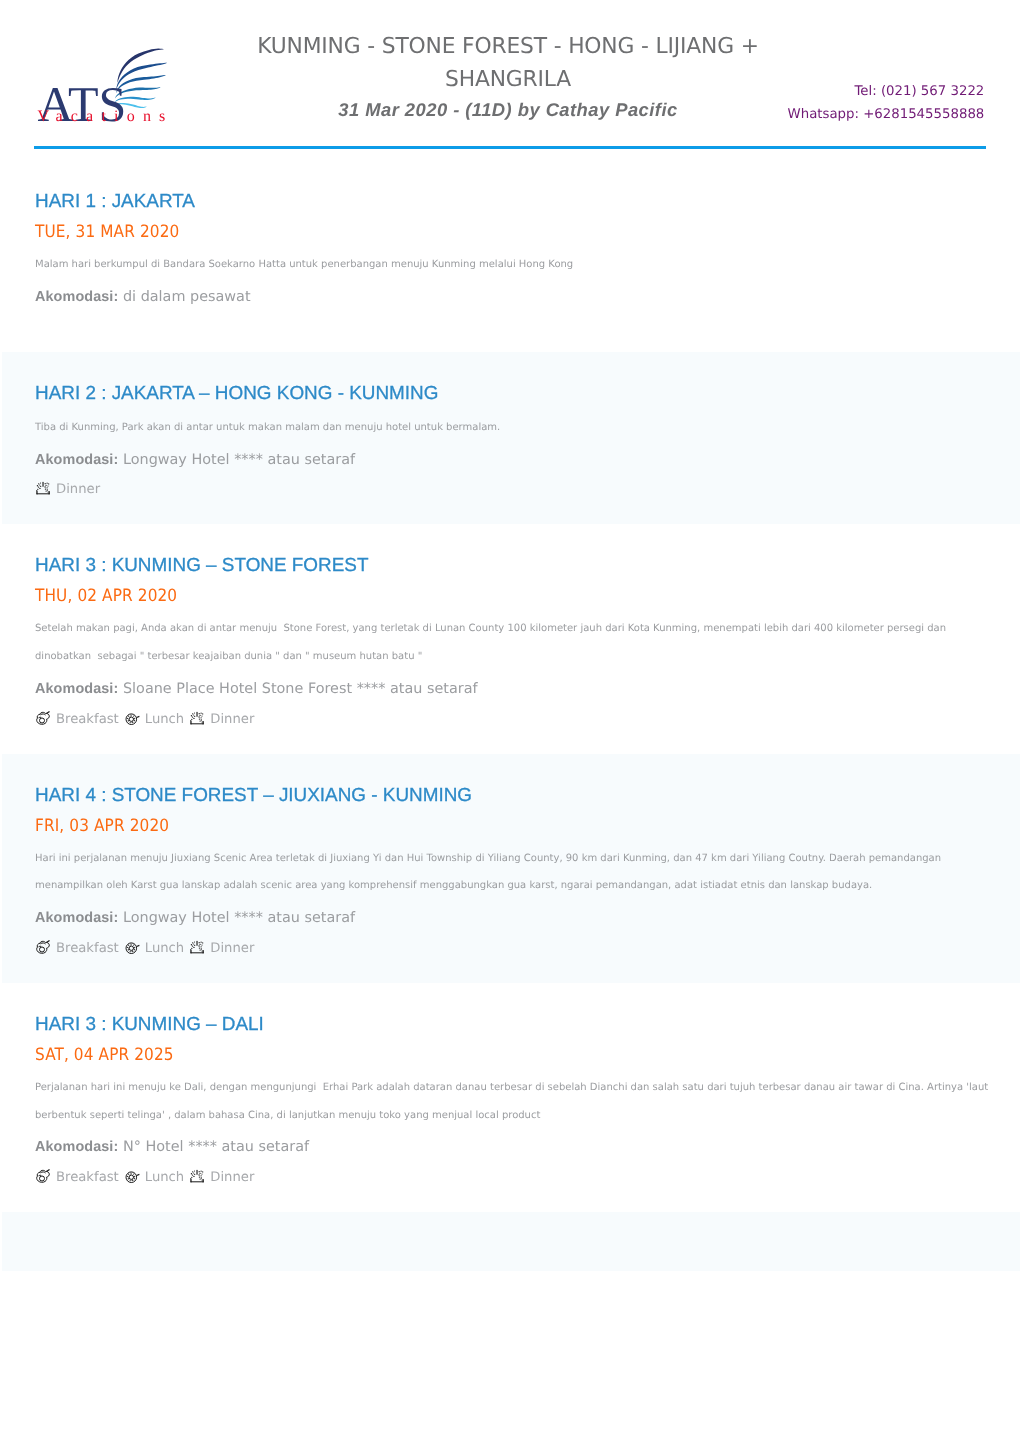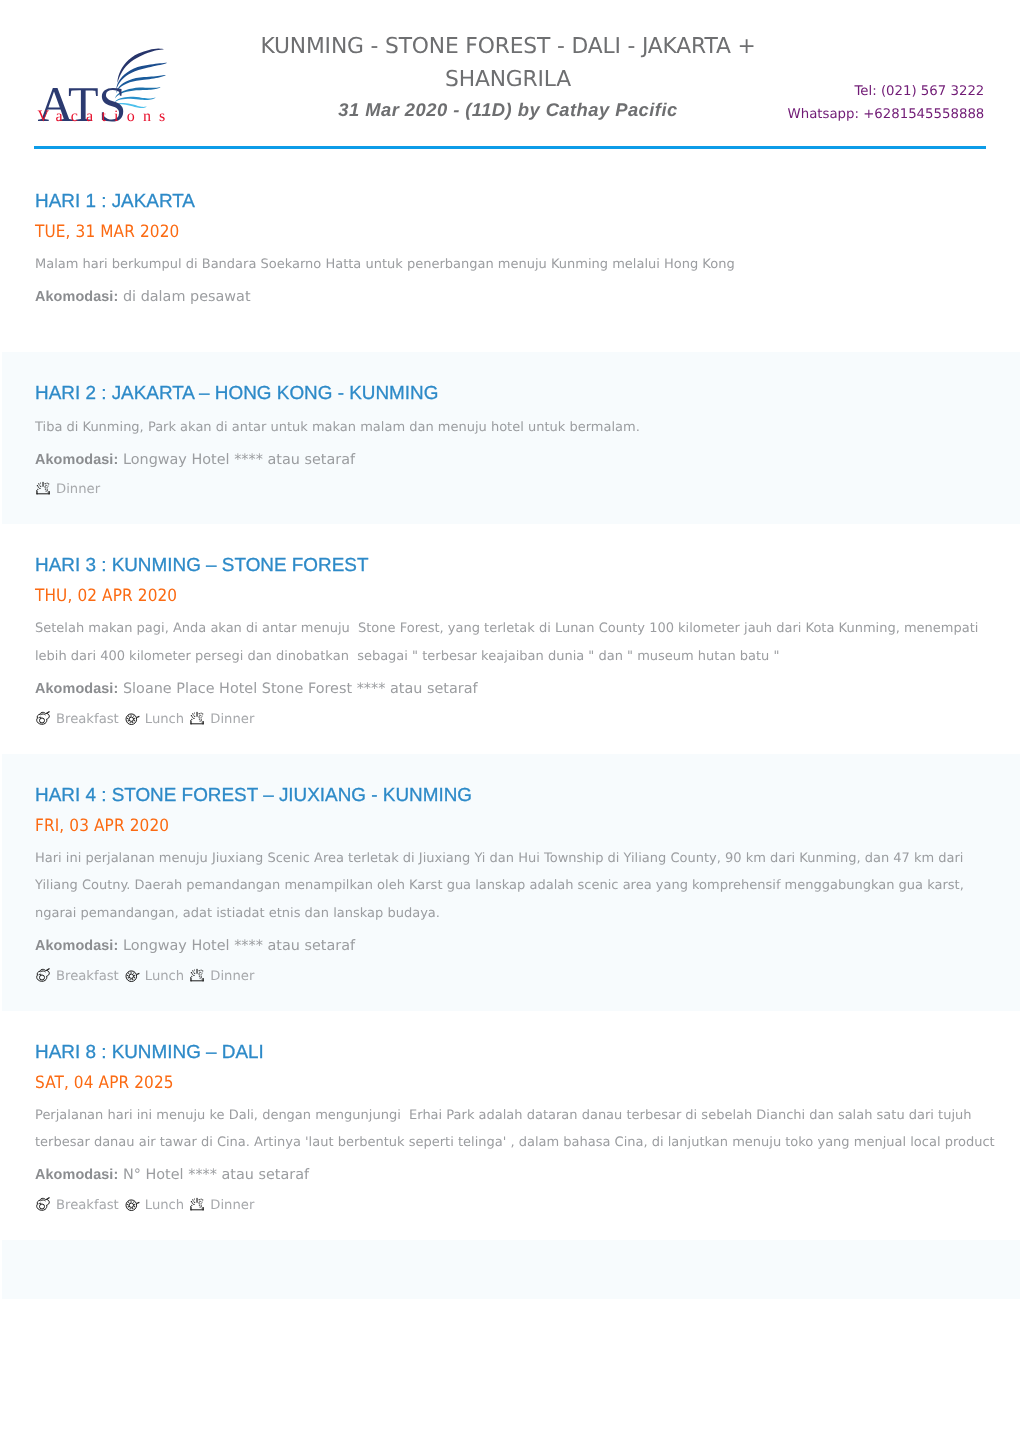--- a/index.html
+++ b/index.html
@@ -13,21 +13,21 @@
   .title-block{position:absolute;left:248px;top:31px;width:520px;text-align:center;}
   .ttl{color:#6e6f71;font-size:21.8px;line-height:32.7px;letter-spacing:-0.16px;white-space:nowrap;}
   .ttl.b{font-weight:bold;font-family:"Liberation Sans",sans-serif;font-size:18.4px;letter-spacing:0.45px;position:relative;top:-2px;font-style:italic;}
   .contact{position:absolute;right:35.7px;top:81px;text-align:right;color:#701a75;font-size:13.3px;line-height:22.6px;}
   .rule{position:absolute;left:34px;top:146px;width:952px;height:3px;background:#0d9ce8;}
   .sec{padding:29px 20px 26px 35px;position:relative;}
   .sec.alt{background:linear-gradient(to right, #ffffff 0px, #ffffff 2px, #f7fbfd 2px);}
   .sec:empty{padding-bottom:30px;}
   .day{color:#2d8ac8;-webkit-text-stroke:0.28px #2d8ac8;font-family:"Liberation Sans",sans-serif;font-size:18.9px;line-height:26px;letter-spacing:0;margin:0 0 7px 0;}
   .date{color:#fb6a12;font-family:"DejaVu Sans Condensed","DejaVu Sans",sans-serif;font-size:17px;line-height:21px;letter-spacing:0.13px;margin:0 0 8px 0;}
-  .desc{color:#9b9da0;font-size:13px;line-height:27.9px;margin:0;white-space:pre-wrap;}
+  .desc{color:#9b9da0;font-size:10px;line-height:27.9px;margin:0;white-space:pre-wrap;}
   .acc{color:#9b9da0;font-size:14.4px;line-height:26.3px;margin:5px 0 0 0;}
   .acc:last-child{margin-bottom:16px;}
   .acc b{color:#8b8d90;font-weight:bold;font-family:"Liberation Sans",sans-serif;font-size:14.4px;letter-spacing:0.1px;}
   .meals{color:#a7a9ac;font-size:13.2px;line-height:15px;height:17px;margin:8px 0 0 0;}
     .mi{display:inline-block;width:16px;height:15px;vertical-align:-3px;margin-right:5px;}
   .meal{display:inline-block;margin-right:5px;}
   .ml{vertical-align:0;}
 </style>
 </head>
 <body>
@@ -40,21 +40,21 @@
           <path fill="#1b4d8e" d="M3.30,41.40L4.30,38.97L5.46,36.59L6.92,34.30L8.67,32.11L10.73,30.03L13.10,28.09L15.76,26.30L18.72,24.69L21.98,23.27L25.53,22.06L29.32,20.92L32.23,20.20L35.04,19.54L37.74,18.93L40.31,18.37L42.76,17.85L45.07,17.36L47.23,16.88L49.24,16.42L51.09,15.94L52.75,15.45L54.20,14.80L54.20,14.80L52.62,14.80L50.91,14.95L49.02,15.13L46.98,15.34L44.78,15.59L42.42,15.87L39.93,16.20L37.30,16.58L34.54,17.01L31.66,17.51L28.68,18.08L24.59,19.12L20.86,20.58L17.46,22.29L14.40,24.21L11.68,26.32L9.31,28.59L7.30,30.99L5.67,33.51L4.42,36.10L3.59,38.73L3.30,41.40Z"></path>
           <path fill="#1a5b9b" d="M3.20,45.20L4.23,43.17L5.50,41.31L7.12,39.61L9.07,38.06L11.35,36.67L13.96,35.43L16.87,34.37L20.06,33.47L23.51,32.77L27.20,32.24L31.11,31.76L33.77,31.46L36.28,31.14L38.66,30.81L40.90,30.45L43.01,30.07L44.99,29.66L46.84,29.22L48.57,28.74L50.19,28.22L51.67,27.64L53.00,26.90L53.00,26.90L51.50,27.05L49.95,27.30L48.31,27.55L46.57,27.78L44.71,28.00L42.74,28.21L40.64,28.40L38.41,28.58L36.04,28.74L33.54,28.89L30.89,29.04L26.82,29.38L22.98,30.09L19.39,31.02L16.08,32.16L13.07,33.50L10.38,35.03L8.06,36.75L6.12,38.65L4.62,40.70L3.60,42.89L3.20,45.20Z"></path>
           <path fill="#1d6faa" d="M2.10,50.50L3.14,49.09L4.50,47.80L6.25,46.62L8.37,45.55L10.83,44.60L13.58,43.80L16.58,43.14L19.76,42.64L23.09,42.31L26.52,42.14L29.97,42.03L32.11,41.99L34.13,41.93L36.03,41.83L37.83,41.69L39.52,41.51L41.11,41.29L42.60,41.02L44.00,40.71L45.31,40.34L46.52,39.90L47.60,39.30L47.60,39.30L46.38,39.36L45.13,39.51L43.82,39.63L42.43,39.73L40.97,39.79L39.41,39.83L37.75,39.84L35.99,39.82L34.12,39.77L32.13,39.68L30.03,39.57L26.41,39.55L22.86,39.87L19.41,40.39L16.13,41.09L13.05,41.97L10.23,43.01L7.71,44.22L5.56,45.58L3.84,47.09L2.63,48.74L2.10,50.50Z"></path>
           <path fill="#2790cb" d="M1.90,54.30L2.90,53.41L4.17,52.64L5.78,52.01L7.71,51.51L9.91,51.14L12.33,50.90L14.91,50.79L17.61,50.82L20.37,50.96L23.13,51.22L25.85,51.47L27.76,51.67L29.62,51.81L31.41,51.90L33.15,51.92L34.81,51.88L36.39,51.76L37.88,51.55L39.27,51.25L40.56,50.84L41.72,50.32L42.70,49.60L42.70,49.60L41.55,49.86L40.36,50.12L39.10,50.30L37.75,50.40L36.32,50.43L34.80,50.39L33.21,50.29L31.54,50.12L29.81,49.91L28.01,49.64L26.15,49.33L23.34,48.94L20.47,48.80L17.62,48.80L14.83,48.94L12.15,49.22L9.65,49.66L7.38,50.24L5.39,50.99L3.74,51.91L2.52,53.01L1.90,54.30Z"></path>
           <path fill="#4cc0ec" d="M1.90,57.20L2.78,56.76L3.88,56.44L5.25,56.24L6.87,56.19L8.71,56.26L10.72,56.46L12.85,56.77L15.05,57.20L17.29,57.72L19.52,58.32L21.71,58.90L23.09,59.26L24.43,59.56L25.71,59.78L26.95,59.94L28.12,60.01L29.25,60.00L30.31,59.89L31.31,59.69L32.24,59.39L33.09,58.98L33.80,58.40L33.80,58.40L32.93,58.59L32.07,58.76L31.18,58.86L30.24,58.89L29.26,58.84L28.23,58.72L27.15,58.53L26.02,58.27L24.83,57.94L23.58,57.55L22.29,57.10L20.03,56.40L17.70,55.88L15.37,55.47L13.07,55.17L10.85,55.00L8.75,54.95L6.82,55.05L5.11,55.30L3.66,55.73L2.54,56.35L1.90,57.20Z"></path>
         </svg>
         <div class="ats">ATS</div>
         <div class="vac">Vacations</div>
       </div>
     <div class="title-block">
-      <div class="ttl">KUNMING - STONE FOREST - DALI - JAKARTA +</div>
+      <div class="ttl">KUNMING - STONE FOREST - HONG - LIJIANG +</div>
       <div class="ttl">SHANGRILA</div>
       <div class="ttl b">31 Mar 2020 - (11D) by Cathay Pacific</div>
     </div>
     <div class="contact">
       <div>Tel: (021) 567 3222</div>
       <div>Whatsapp: +6281545558888</div>
     </div>
     <div class="rule"></div>
   </div>
   <div id="days">
@@ -221,21 +221,21 @@
                   <circle cx="20.2" cy="12.1" r="1.4"></circle>
                   <circle cx="24.2" cy="13.6" r="1.25"></circle>
                   <circle cx="21.0" cy="16.2" r="1.45"></circle>
                   <circle cx="24.6" cy="18.0" r="1.35"></circle>
                   <circle cx="22.2" cy="20.2" r="1.3"></circle>
                   <circle cx="26.0" cy="22.0" r="1.1"></circle>
                 </g>
               </svg></span><span class="ml">Dinner</span></span></div>
       </div>
       <div class="sec">
-        <div class="day">HARI 8 : KUNMING – DALI</div>
+        <div class="day">HARI 3 : KUNMING – DALI</div>
         <div class="date">SAT, 04 APR 2025</div>
         <div class="desc">Perjalanan hari ini menuju ke Dali, dengan mengunjungi  Erhai Park adalah dataran danau terbesar di sebelah Dianchi dan salah satu dari tujuh terbesar danau air tawar di Cina. Artinya 'laut berbentuk seperti telinga' , dalam bahasa Cina, di lanjutkan menuju toko yang menjual local product</div>
         <div class="acc"><b>Akomodasi:</b> <span>N° Hotel **** atau setaraf</span></div>
         <div class="meals"><span class="meal"><span class="mi"><svg width="16" height="15" viewBox="0 0 32 30">
                 <g fill="#1a1a1a">
                   <path d="M22.0,4.2 L28.4,0.0 L29.8,2.1 L23.4,6.2 Z"></path>
                 </g>
                 <g fill="none" stroke="#1a1a1a" stroke-width="2.0" stroke-linejoin="round">
                   <path d="M10.0,6.4 C5.6,7.2 3.4,10.8 4.9,14.2 C2.5,16.6 2.9,21.0 6.3,23.9 C10.0,27.1 16.2,27.6 20.1,24.9 C23.1,22.8 24.3,19.3 23.2,16.3 C26.7,15.5 29.1,12.6 28.5,9.6 C28.0,6.4 24.5,4.4 20.9,4.9 C18.8,2.5 14.9,1.9 12.0,3.7 C11.0,4.3 10.4,5.2 10.0,6.4 Z"></path>
                   <circle cx="14.0" cy="19.0" r="5.0"></circle>

